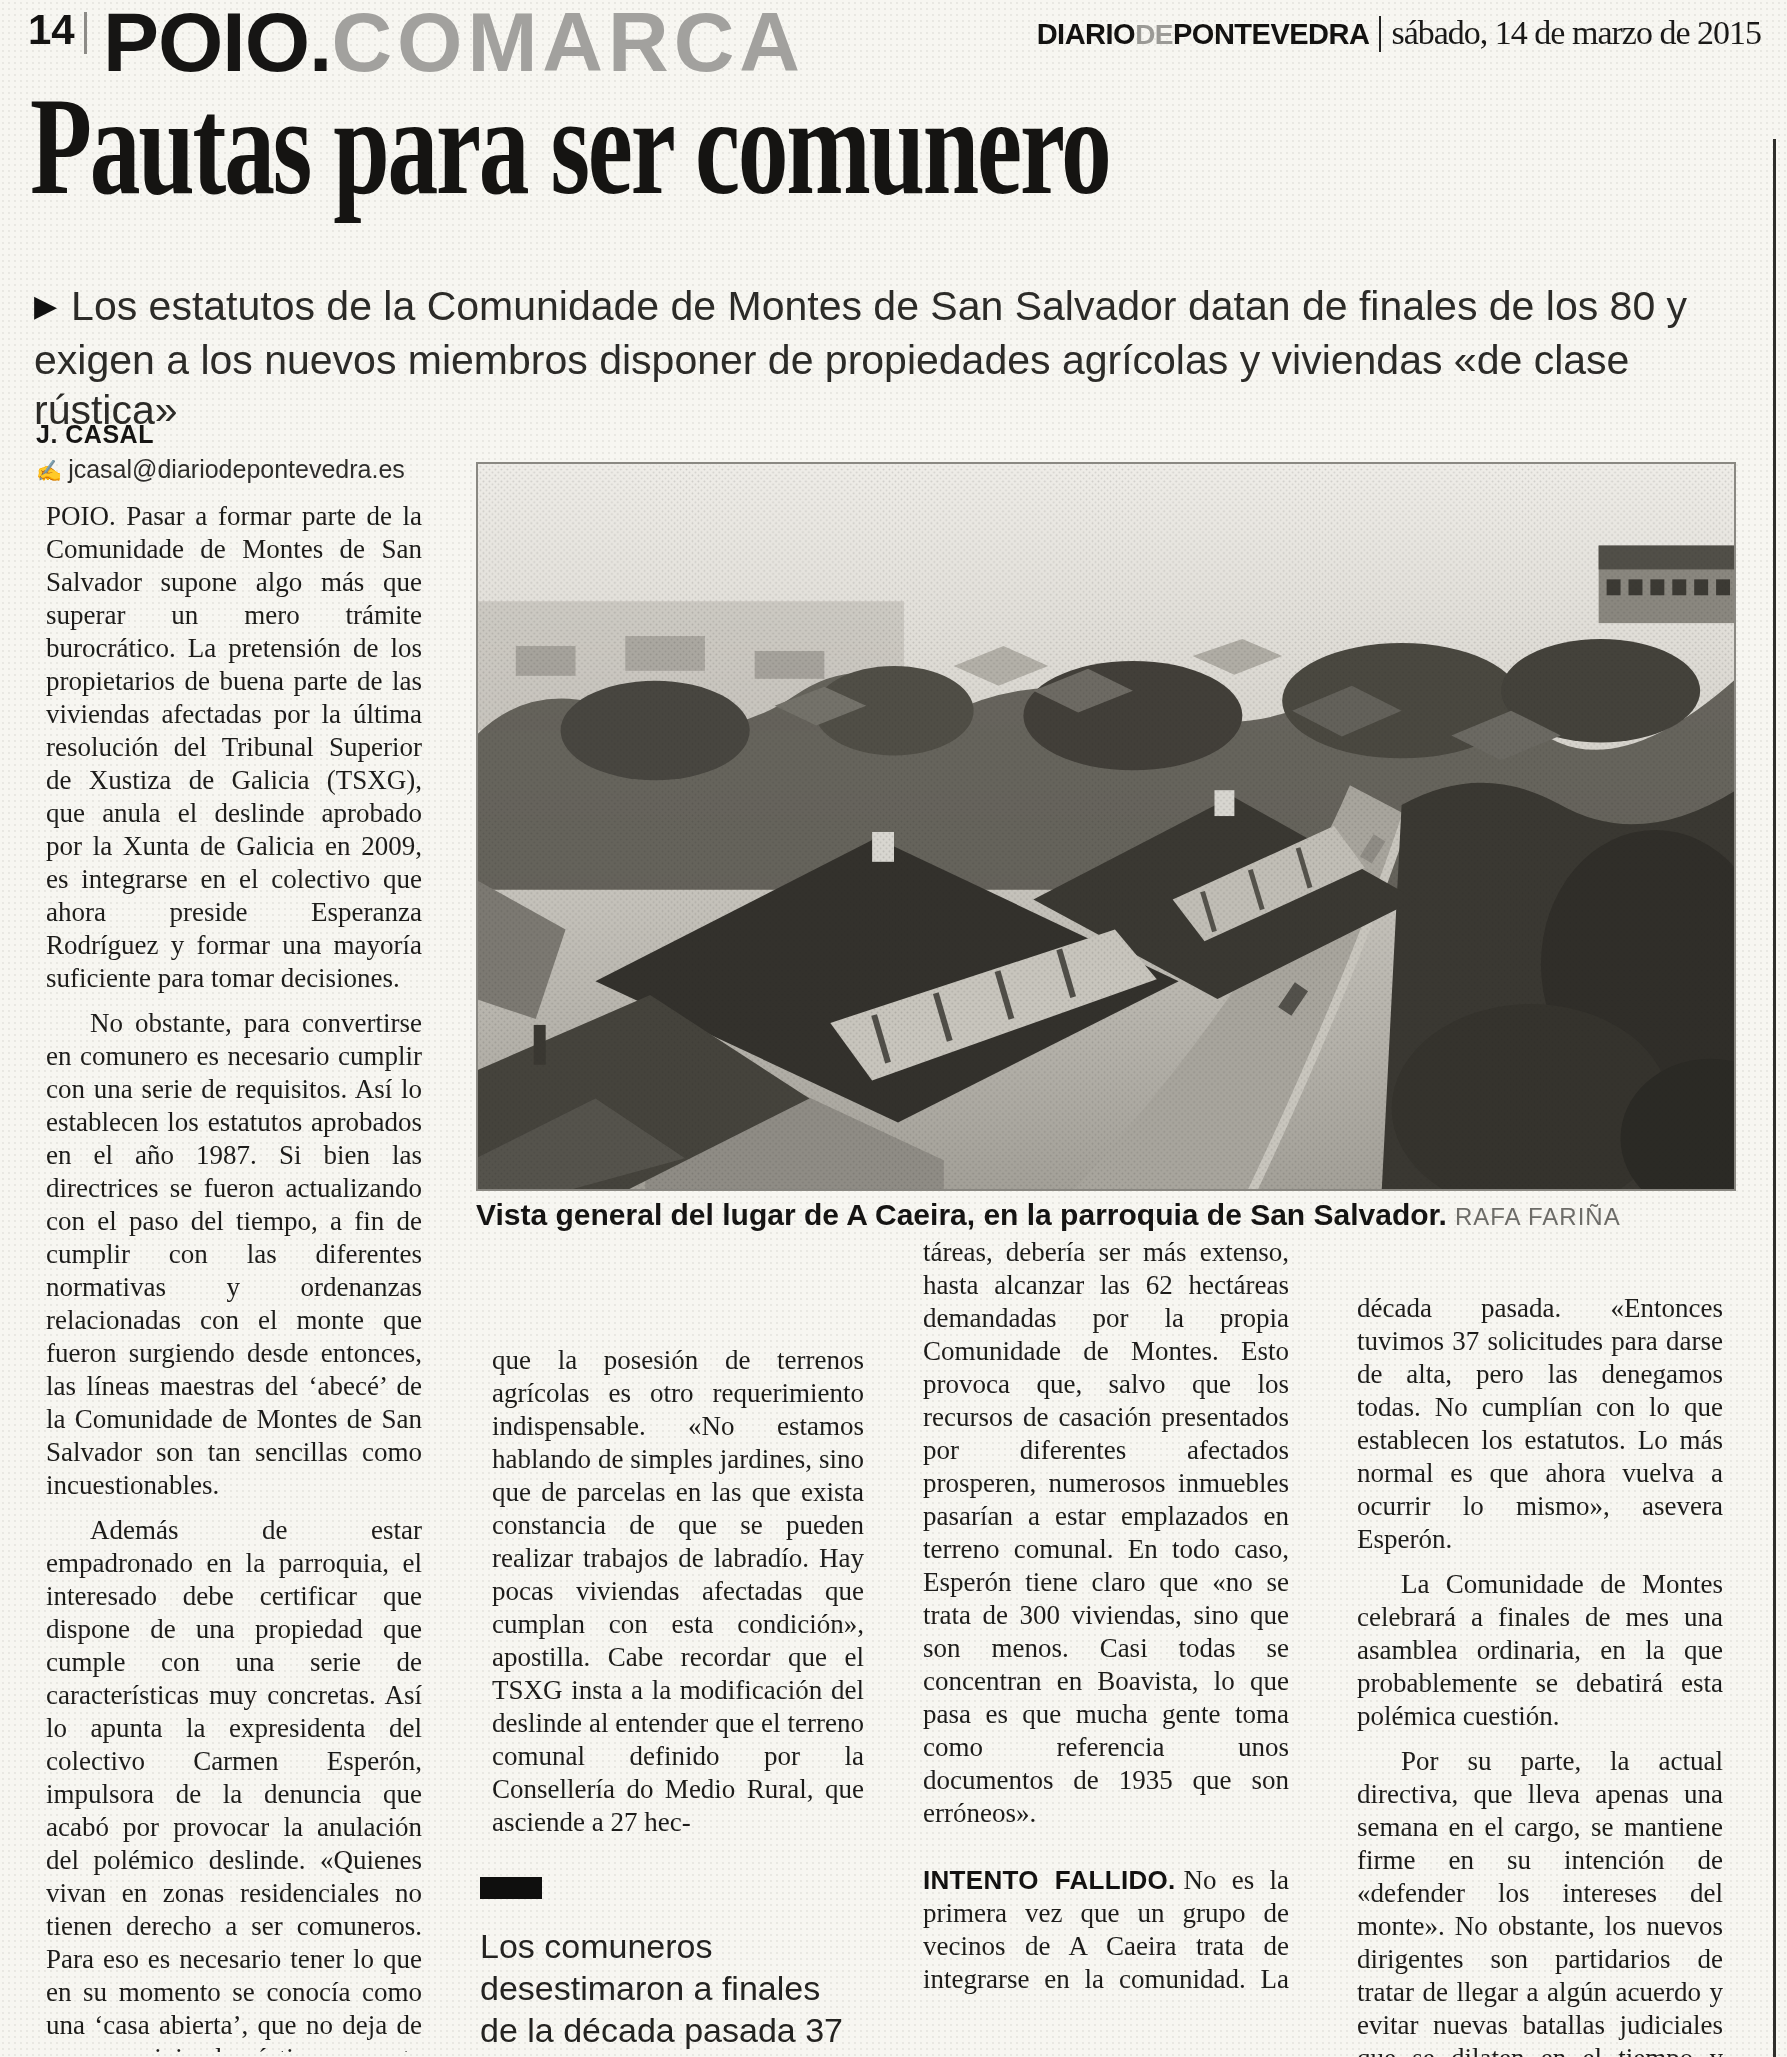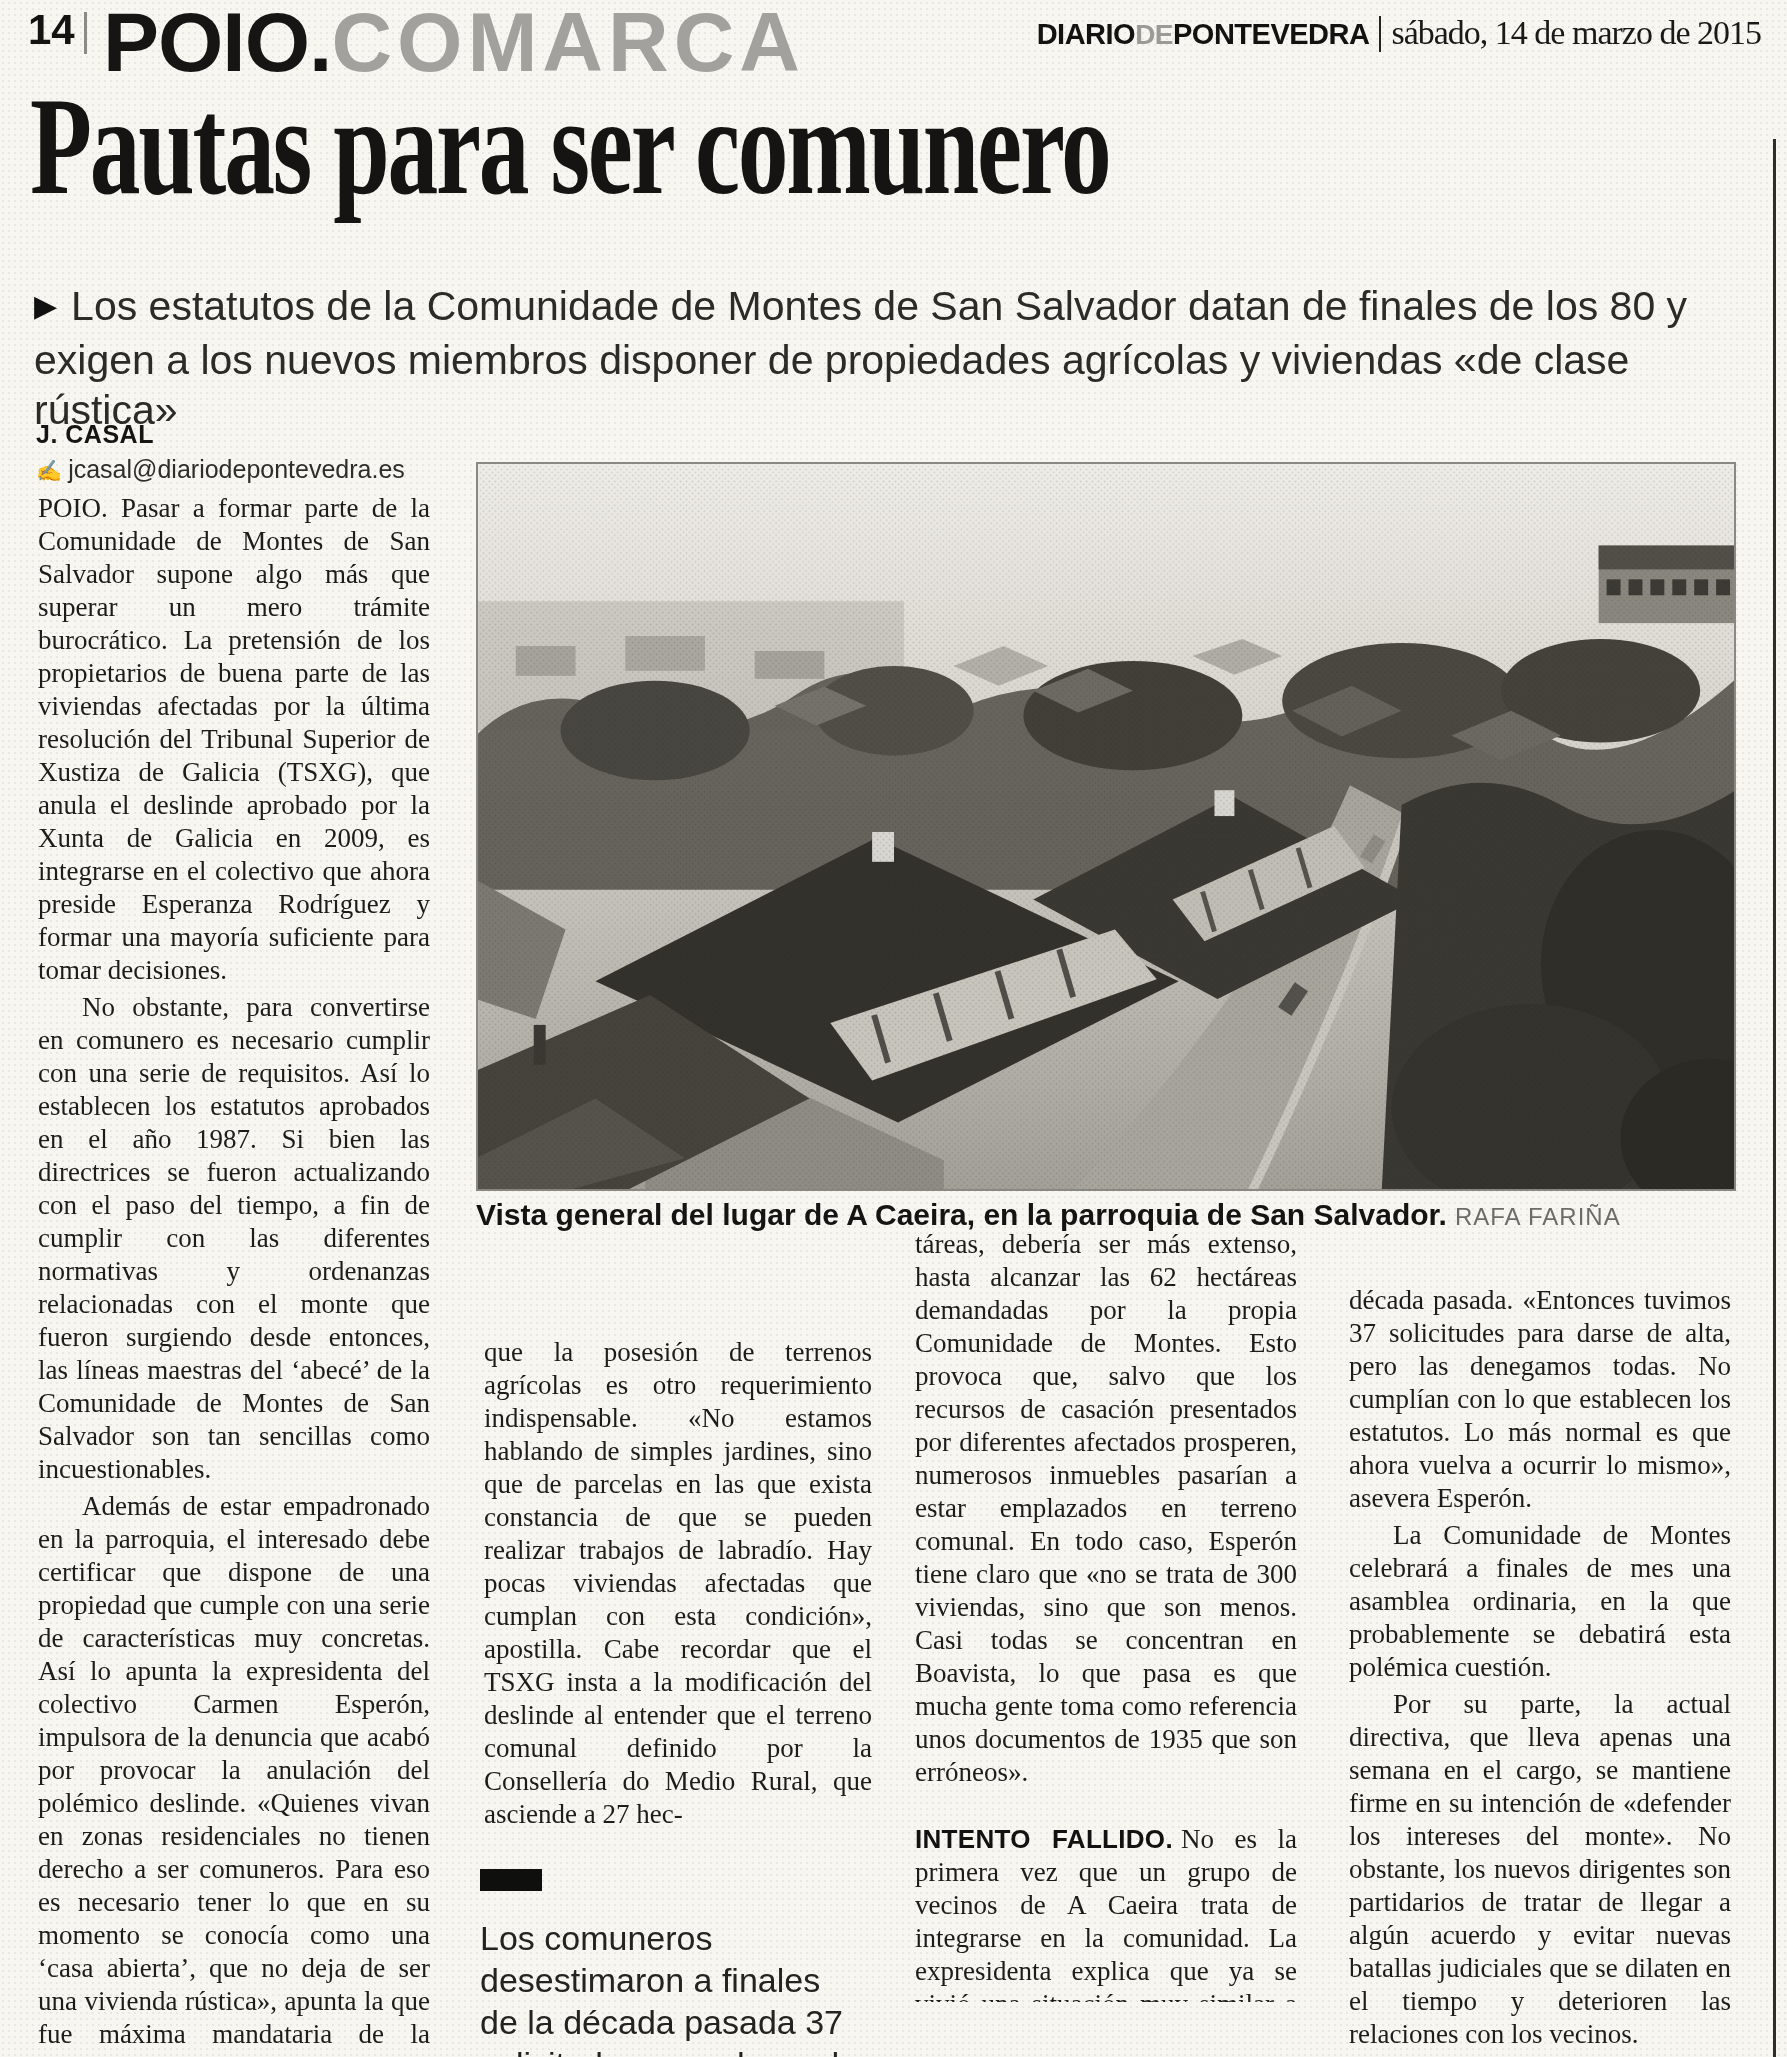--- a/index.html
+++ b/index.html
@@ -30,21 +30,21 @@
   .standfirst{position:absolute;left:34px;top:281px;width:1711px;
     font-family:"Liberation Sans",sans-serif;font-size:41px;line-height:50px;color:#2c2b28;}
   .standfirst .marker{color:#111;font-size:30px;margin-right:14px;position:relative;top:-4px;}
   .byline{position:absolute;left:36px;top:420px;font-family:"Liberation Sans",sans-serif;}
   .byline-author{font-weight:bold;font-size:25px;color:#161514;letter-spacing:0.5px;}
   .byline-mail{margin-top:6px;font-size:25px;color:#2e2d2b;text-align:center;}
   .byline-mail .mail-icon{font-size:21px;color:#555;margin-right:6px;}
   
   .bodycol{position:absolute;text-align:justify;font-size:27px;line-height:33px;
     color:#1d1c1a;overflow:hidden;}
-  .bodycol p{margin:4px;}
+  .bodycol p{margin:12px;}
   .bodycol p.ind{text-indent:44px;}
   #col1{left:34px;top:488px;width:400px;height:1564px;}
   #col2{left:480px;top:1332px;width:396px;height:778px;}
   #col3{left:911px;top:1224px;width:390px;height:778px;}
   #col4{left:1345px;top:1280px;width:390px;height:778px;}
   .gap-para{margin-top:34px !important;}
   .runin{font-family:"Liberation Sans",sans-serif;font-weight:bold;font-size:26px;
     letter-spacing:0.3px;color:#131211;padding-right:8px;}
   
   .pq-marker{width:62px;height:22px;background:#0f0f0e;margin:38px 0 26px 0;}

